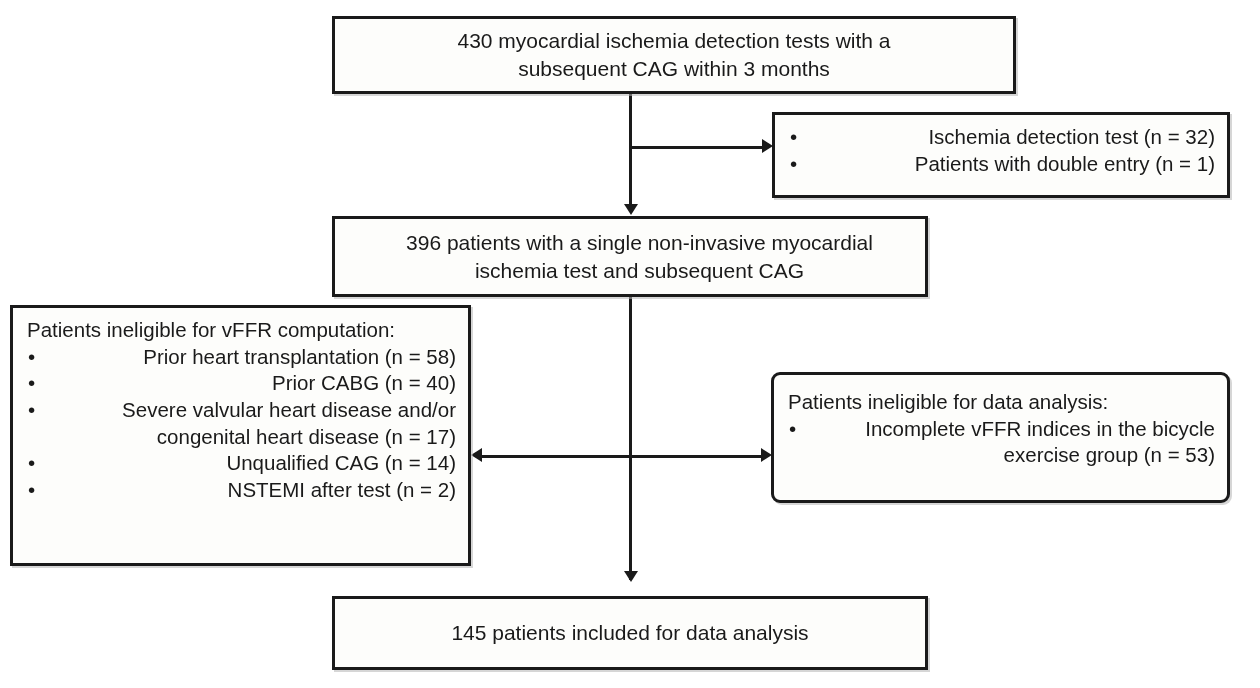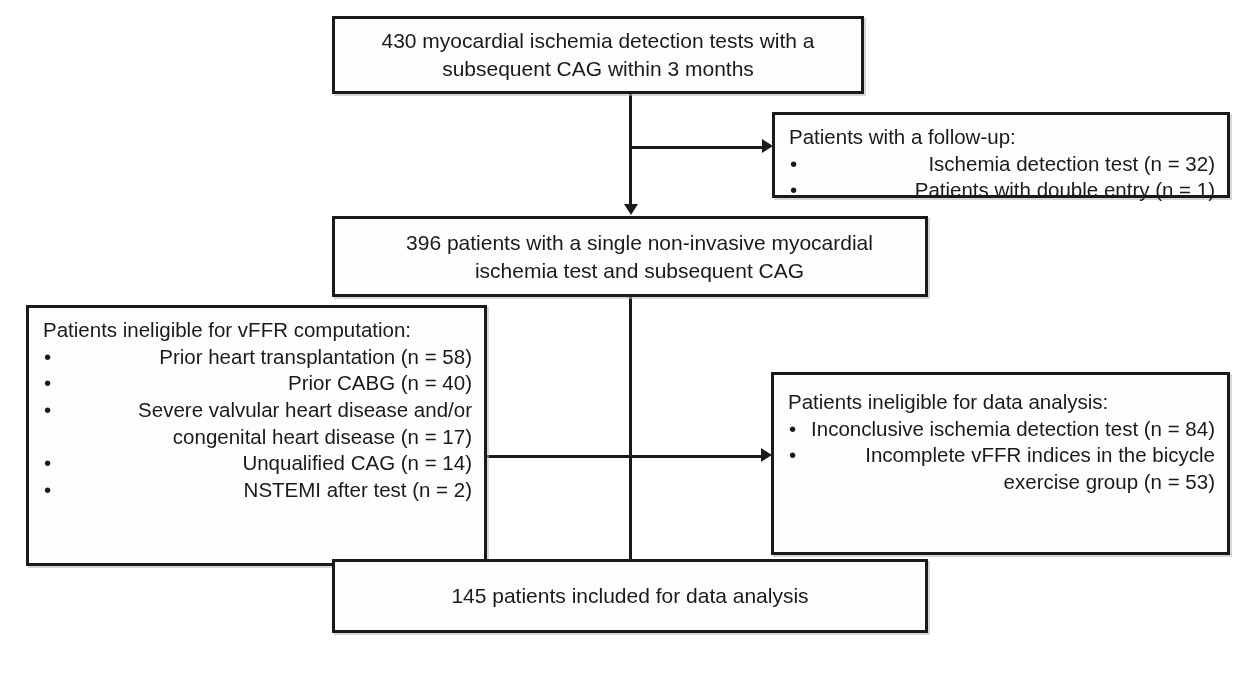--- a/index.html
+++ b/index.html
@@ -114,58 +114,56 @@
 
   <div class="vline" style="left:629px; top:297px; height:283px;"></div>
   <div class="arrow-down" style="left:623.5px; top:571px;"></div>
 
   <div class="hline" style="left:481px; top:455px; width:150px;"></div>
   <div class="arrow-left" style="left:471px; top:448px;"></div>
 
   <div class="hline" style="left:629px; top:455px; width:135px;"></div>
   <div class="arrow-right" style="left:761px; top:448px;"></div>
 
-  <div class="box box-centered" style="left:332px; top:16px; width:532px; height:78px;">
+  <div class="box box-centered" style="left:332px; top:16px; width:684px; height:78px;">
     <div class="ctext">
       <span>430 myocardial ischemia detection tests with a</span><br>
       <span>subsequent CAG within 3 months</span>
     </div>
   </div>
 
   <div class="box box-list" style="left:772px; top:112px; width:458px; height:86px;">
-    <div class="list-title">Patients with a follow-up:</div>
     <ul class="items">
       <li>Ischemia detection test (n = 32)</li>
       <li>Patients with double entry (n = 1)</li>
     </ul>
   </div>
 
   <div class="box box-centered" style="left:332px; top:216px; width:596px; height:81px;padding-left:19px;">
     <div class="ctext">
       <span>396 patients with a single non-invasive myocardial</span><br>
       <span>ischemia test and subsequent CAG</span>
     </div>
   </div>
 
-  <div class="box box-list" style="left:10px; top:305px; width:461px; height:261px;margin-left:16px;">
+  <div class="box box-list" style="left:10px; top:305px; width:461px; height:261px;">
     <div class="list-title">Patients ineligible for vFFR computation:</div>
     <ul class="items">
       <li>Prior heart transplantation (n = 58)</li>
       <li>Prior CABG (n = 40)</li>
       <li>Severe valvular heart disease and/or congenital heart disease (n = 17)</li>
       <li>Unqualified CAG (n = 14)</li>
       <li>NSTEMI after test (n = 2)</li>
     </ul>
   </div>
 
-  <div class="box box-list" style="left:771px; top:372px; width:459px; height:183px; padding-top:14px;">
+  <div class="box box-list" style="left:771px; top:372px; width:459px; height:131px; padding-top:14px;border-radius:9px;">
     <div class="list-title">Patients ineligible for data analysis:</div>
     <ul class="items">
-      <li>Inconclusive ischemia detection test (n = 84)</li>
       <li>Incomplete vFFR indices in the bicycle exercise group (n = 53)</li>
     </ul>
   </div>
 
-  <div class="box box-centered" style="left:332px; top:559px; width:596px; height:74px;">
+  <div class="box box-centered" style="left:332px; top:596px; width:596px; height:74px;">
     <div class="ctext">145 patients included for data analysis</div>
   </div>
 
 </div>
 
 </body></html>

